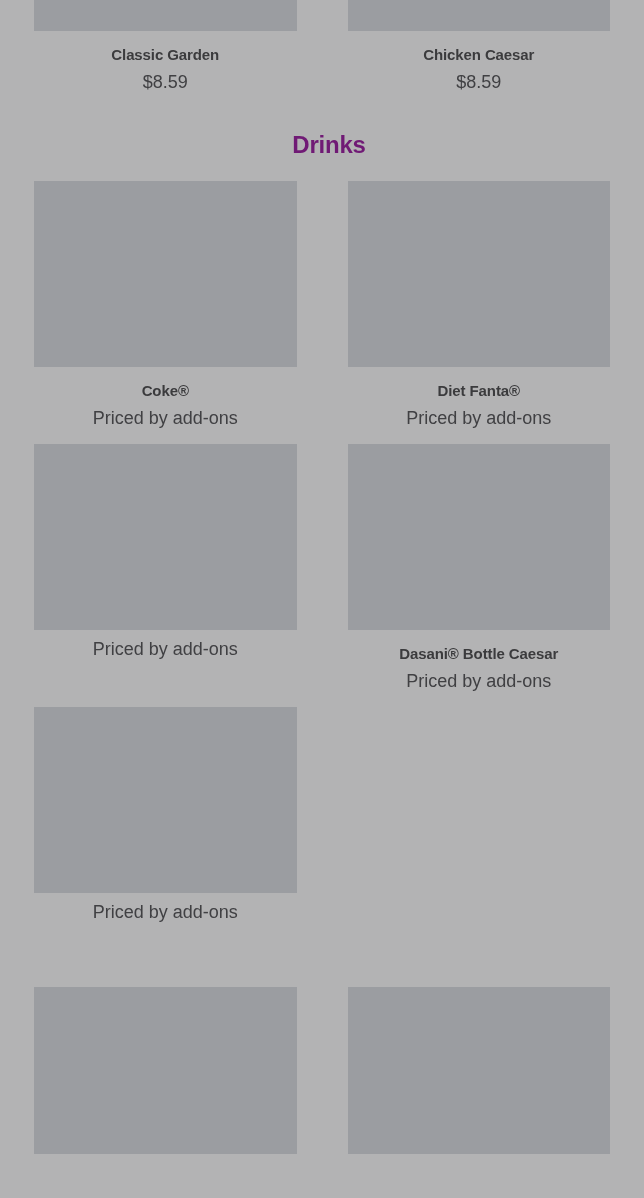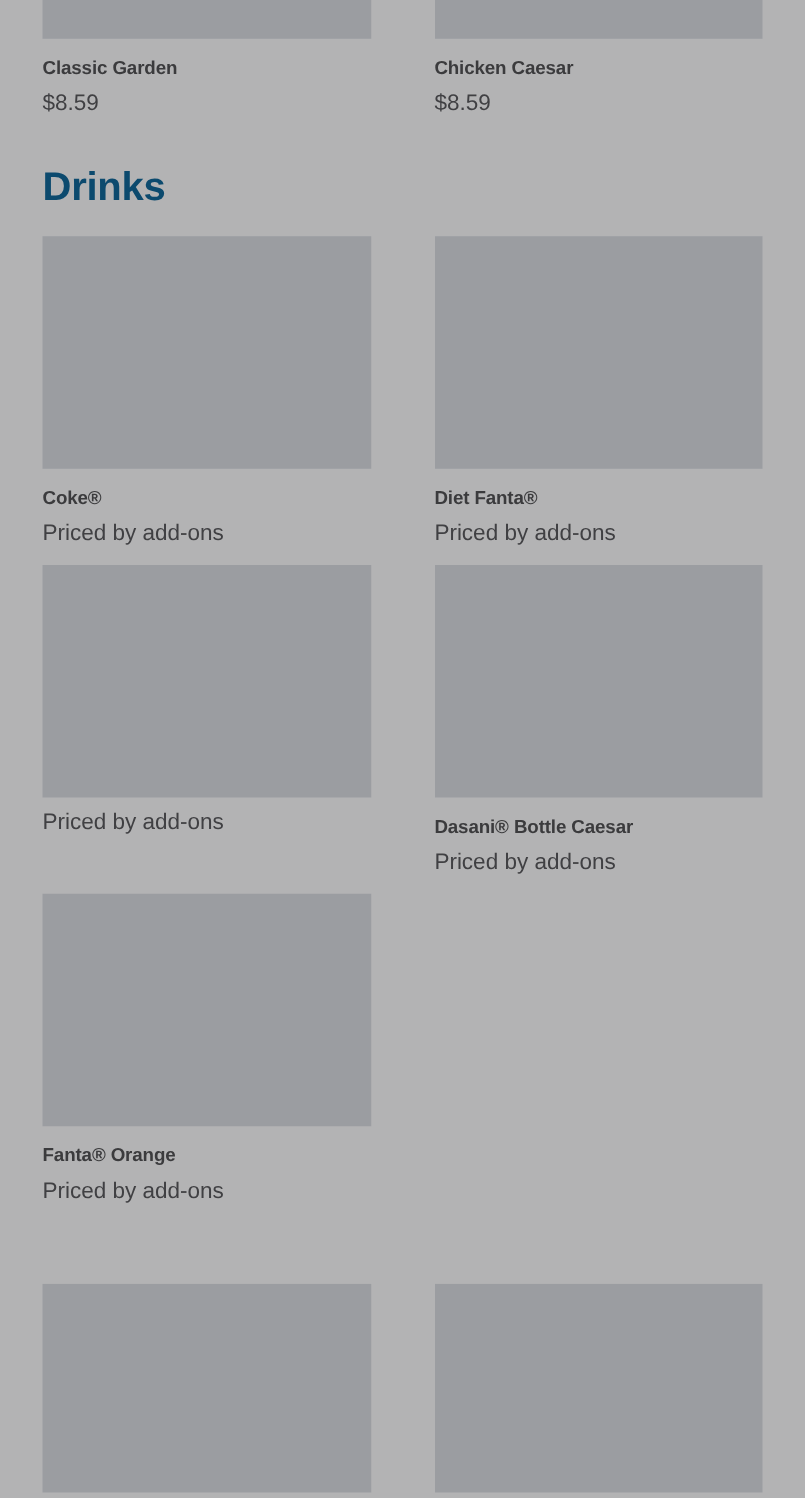--- a/index.html
+++ b/index.html
@@ -15,27 +15,28 @@
     font-family: "Liberation Sans", sans-serif;
     -webkit-font-smoothing: antialiased;
   }
 
   .menu-page {
     width: 644px;
     height: 1198px;
     position: relative;
     overflow: hidden;
     padding: 0 20px;
+    text-align: center;
   }
 
   
   .section-heading {
-    font-size: 32px;
+    font-size: 24px;
     font-weight: bold;
-    color: #0c4a6e;
+    color: #701a75;
     letter-spacing: -0.2px;
     padding-left: 14px;
     line-height: 1;
   }
 
   
   .item-grid {
     display: grid;
     grid-template-columns: 1fr 1fr;
     column-gap: 23px;
@@ -142,21 +143,20 @@
       <div class="item-name">Dasani® Bottle Caesar</div>
       <div class="item-meta">Priced by add-ons</div>
     </div>
   </div>
 
   <div class="stack-gap"></div>
 
   <div class="item-grid">
     <div class="item-card">
       <div class="item-thumb"></div>
-      <div class="item-name">Fanta® Orange</div>
       <div class="item-meta">Priced by add-ons</div>
     </div>
     <div></div>
   </div>
 
   <div class="section-gap"></div>
 
 
   <div class="heading-to-grid"></div>
 

